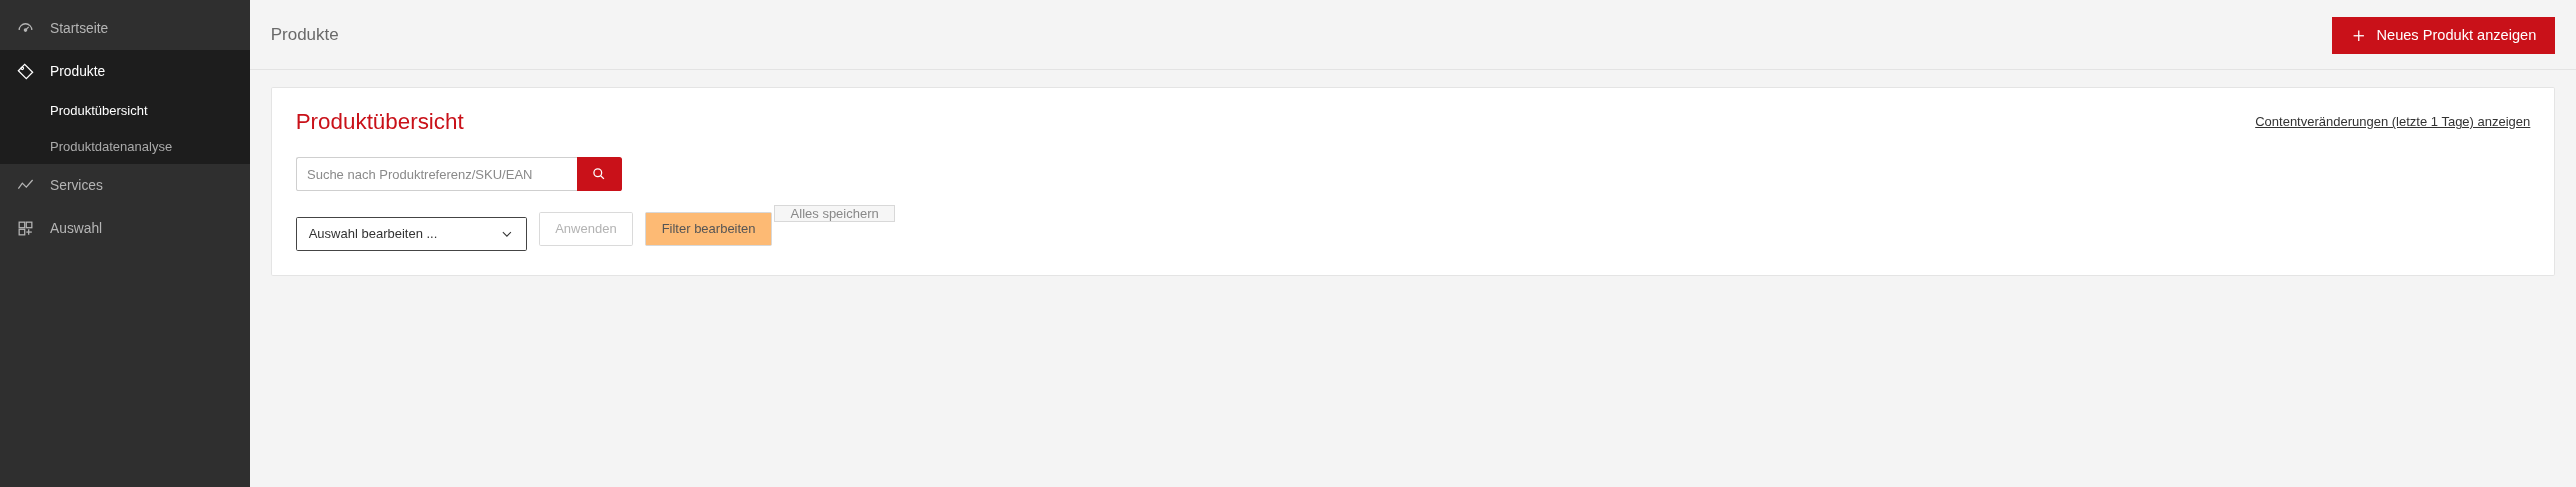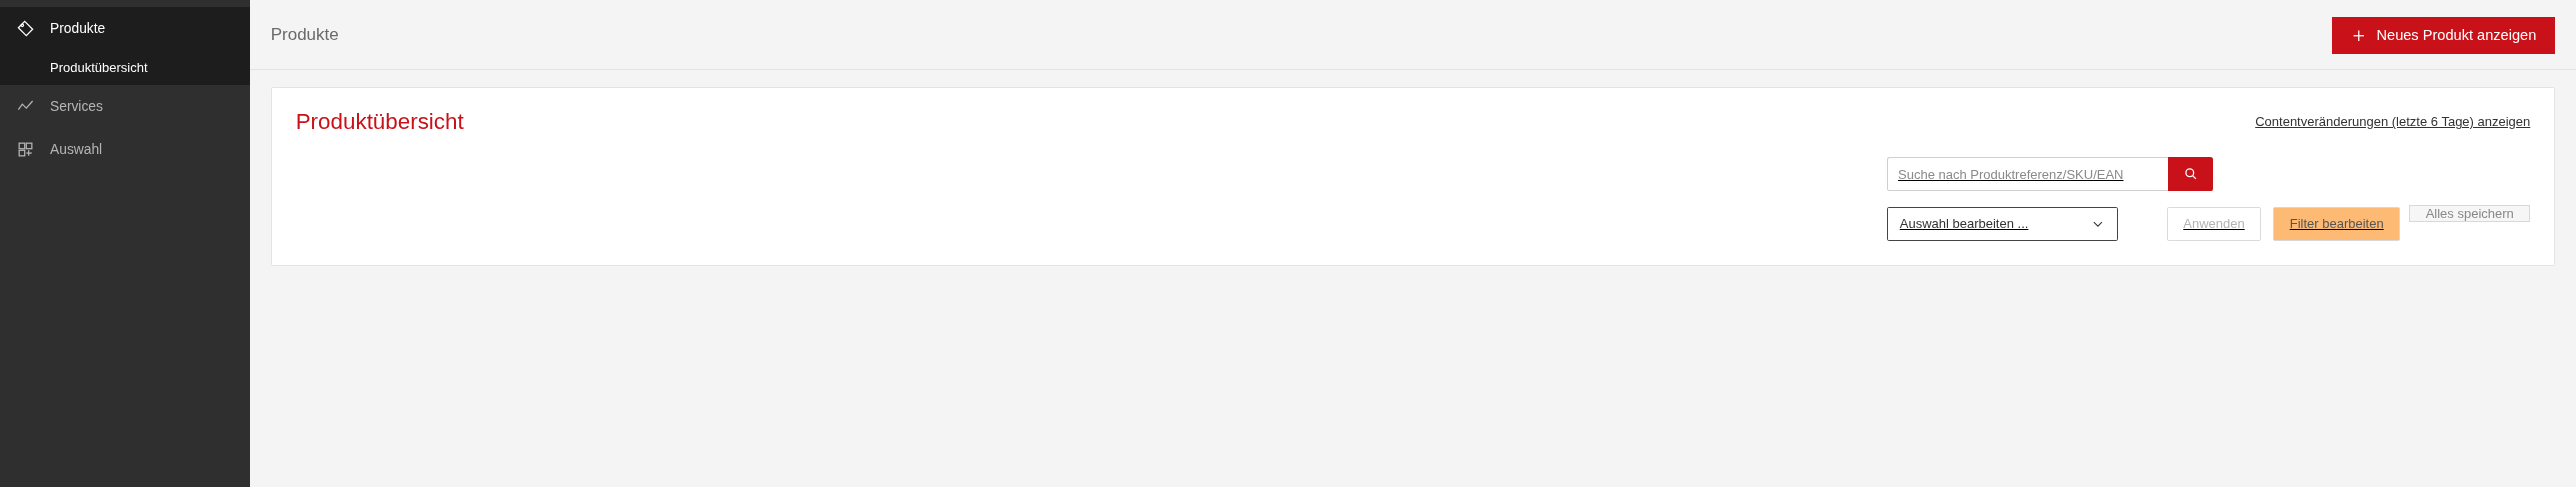--- a/index.html
+++ b/index.html
@@ -111,23 +111,22 @@
   .panel-link {
     font-size: 13px;
     color: #333333;
     text-decoration: underline;
     cursor: pointer;
   }
 
   .toolbar {
     display: flex;
     align-items: flex-start;
-    justify-content: flex-end;
-    gap: 9px;
-    text-decoration: underline;
+    justify-content: flex-start;
+    gap: 2px;
   }
   .toolbar-left {
     display: flex;
     flex-direction: column;
     gap: 15.5px;
   }
   .search-row {
     display: flex;
     align-items: stretch;
   }
@@ -165,36 +164,36 @@
     border: 0.9px solid #444;
     background: #fff;
     display: flex;
     align-items: center;
     justify-content: space-between;
     padding: 0 12px;
     font-size: 13px;
     color: #333;
     cursor: pointer;
     border-radius: 1.7px;
+    margin-top: 10px;
   }
   .btn-secondary {
     height: 34px;
     padding: 0 15.5px;
     background: #fff;
     border: 0.9px solid #cfcfcf;
     font-size: 13px;
     color: #333;
     cursor: pointer;
     border-radius: 1.7px;
   }
   .btn-secondary.disabled {
     color: #b3b3b3;
     cursor: default;
     border-color: #dadada;
-    margin-left: 37px;
   }
   .btn-secondary.muted {
     background: #fdba74;
     border-color: #d8d8d8;
     color: #555;
   }
   .btn-save {
     height: 17px;
     padding: 0 15.5px;
     background: #f6f6f6;
@@ -203,34 +202,47 @@
     font-size: 13px;
     cursor: pointer;
   }
 
   svg { display: block; }
 </style>
 </head>
 <body>
 
 <nav class="sidebar">
+  <div class="nav-item">
+    <span class="nav-icon">
+      <svg width="19" height="19" viewBox="0 0 24 24" fill="none" stroke="#b5b5b5" stroke-width="1.6">
+        <path d="M4 14 A8 8 0 0 1 20 14"></path>
+        <circle cx="12" cy="14" r="1.5" fill="#b5b5b5"></circle>
+        <line x1="12" y1="14" x2="16" y2="10"></line>
+      </svg>
+    </span>
+    <span>Startseite</span>
+  </div>
 
   <div class="nav-item active">
     <span class="nav-icon">
       <svg width="19" height="19" viewBox="0 0 24 24" fill="none" stroke="#ffffff" stroke-width="1.6">
         <path d="M3 11 L11 3 L21 13 L13 21 Z"></path>
         <circle cx="8" cy="8" r="1.5"></circle>
       </svg>
     </span>
     <span>Produkte</span>
   </div>
 
   <div class="nav-sub">
     <div class="nav-sub-item active">
       <span>Produktübersicht</span>
+    </div>
+    <div class="nav-sub-item">
+      <span>Produktdatenanalyse</span>
     </div>
   </div>
 
   <div class="nav-item">
     <span class="nav-icon">
       <svg width="19" height="19" viewBox="0 0 24 24" fill="none" stroke="#b5b5b5" stroke-width="1.6">
         <polyline points="3,16 8,9 13,14 21,5"></polyline>
       </svg>
     </span>
     <span>Services</span>
@@ -260,21 +272,21 @@
           <line x1="4" y1="12" x2="20" y2="12"></line>
         </svg>
       </span>
       <span>Neues Produkt anzeigen</span>
     </button>
   </div>
 
   <section class="panel">
     <div class="panel-header">
       <h2 class="panel-title">Produktübersicht</h2>
-      <a class="panel-link">Contentveränderungen (letzte 6 Tage) anzeigen</a>
+      <a class="panel-link">Contentveränderungen (letzte 1 Tage) anzeigen</a>
     </div>
 
     <div class="toolbar">
       <div class="toolbar-left">
 
         <div class="search-row">
           <input type="text" class="search-input" placeholder="Suche nach Produktreferenz/SKU/EAN" style="">
           <button class="search-btn">
             <span>
               <svg width="15.5" height="15.5" viewBox="0 0 24 24" fill="none" stroke="#ffffff" stroke-width="2">

